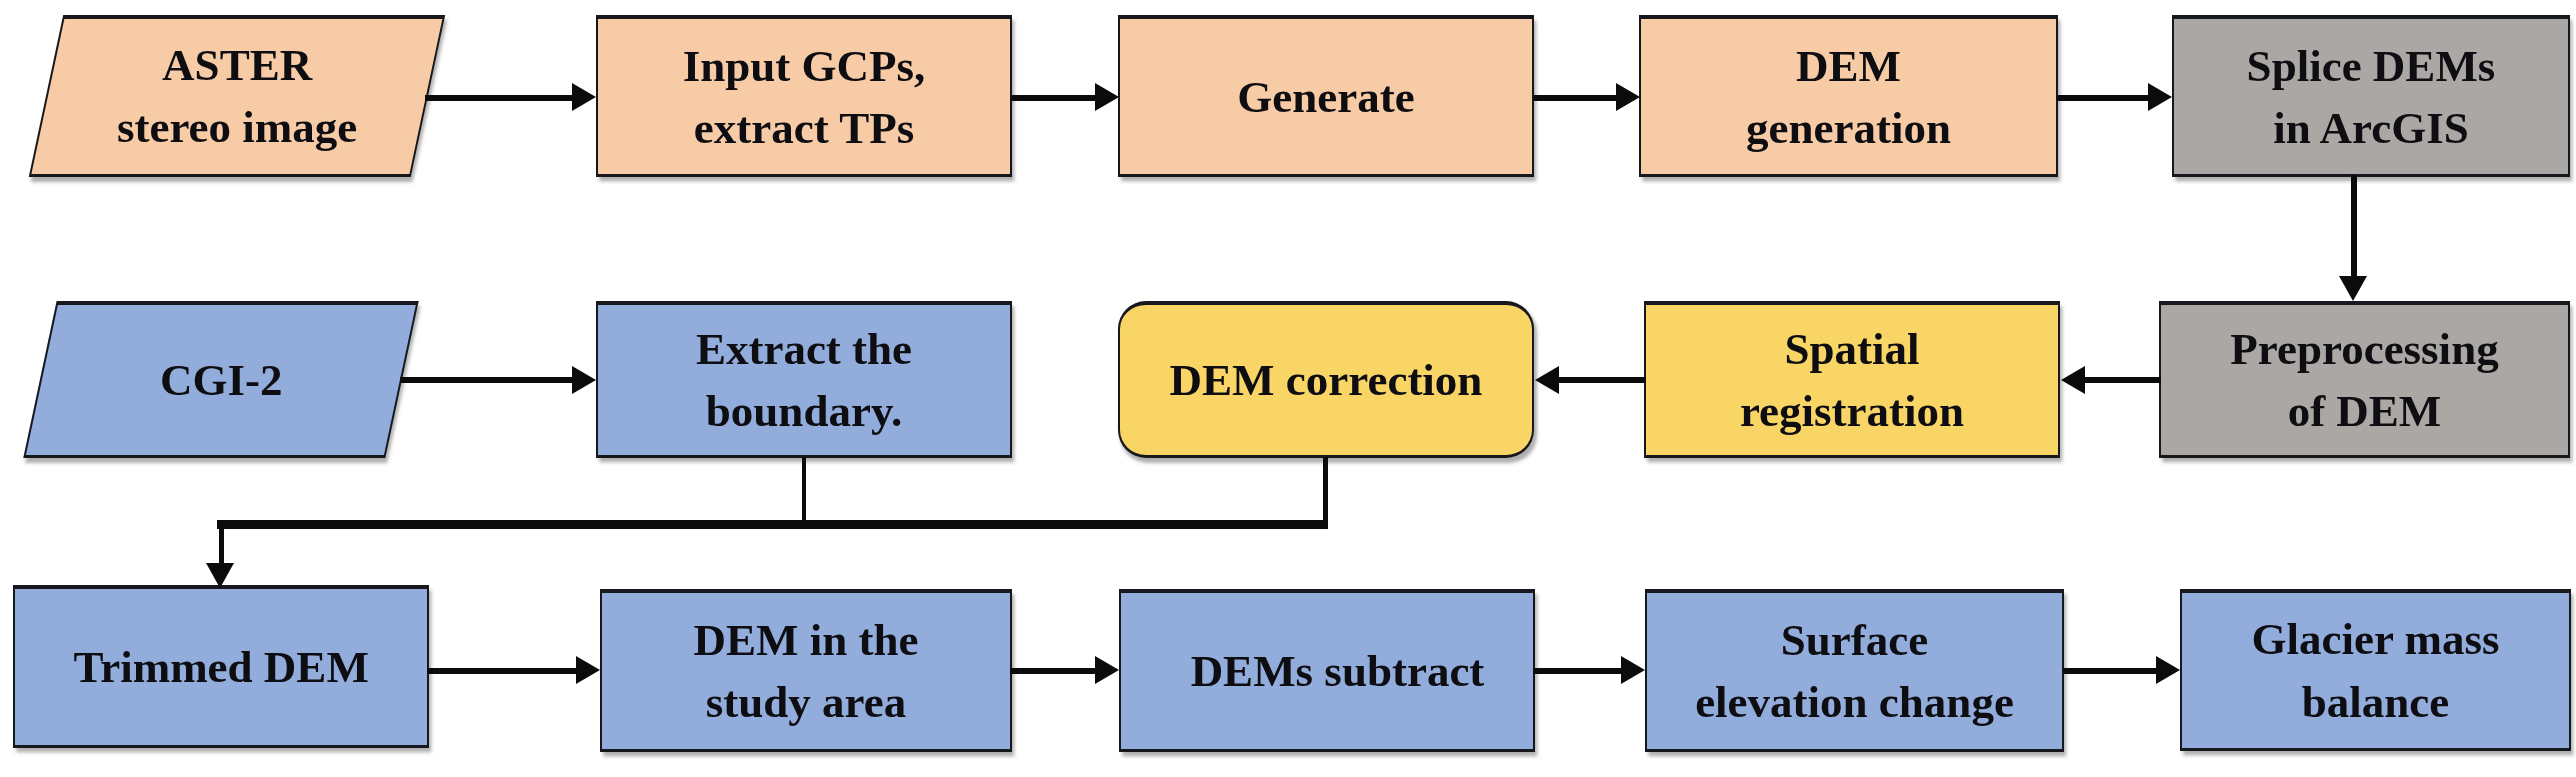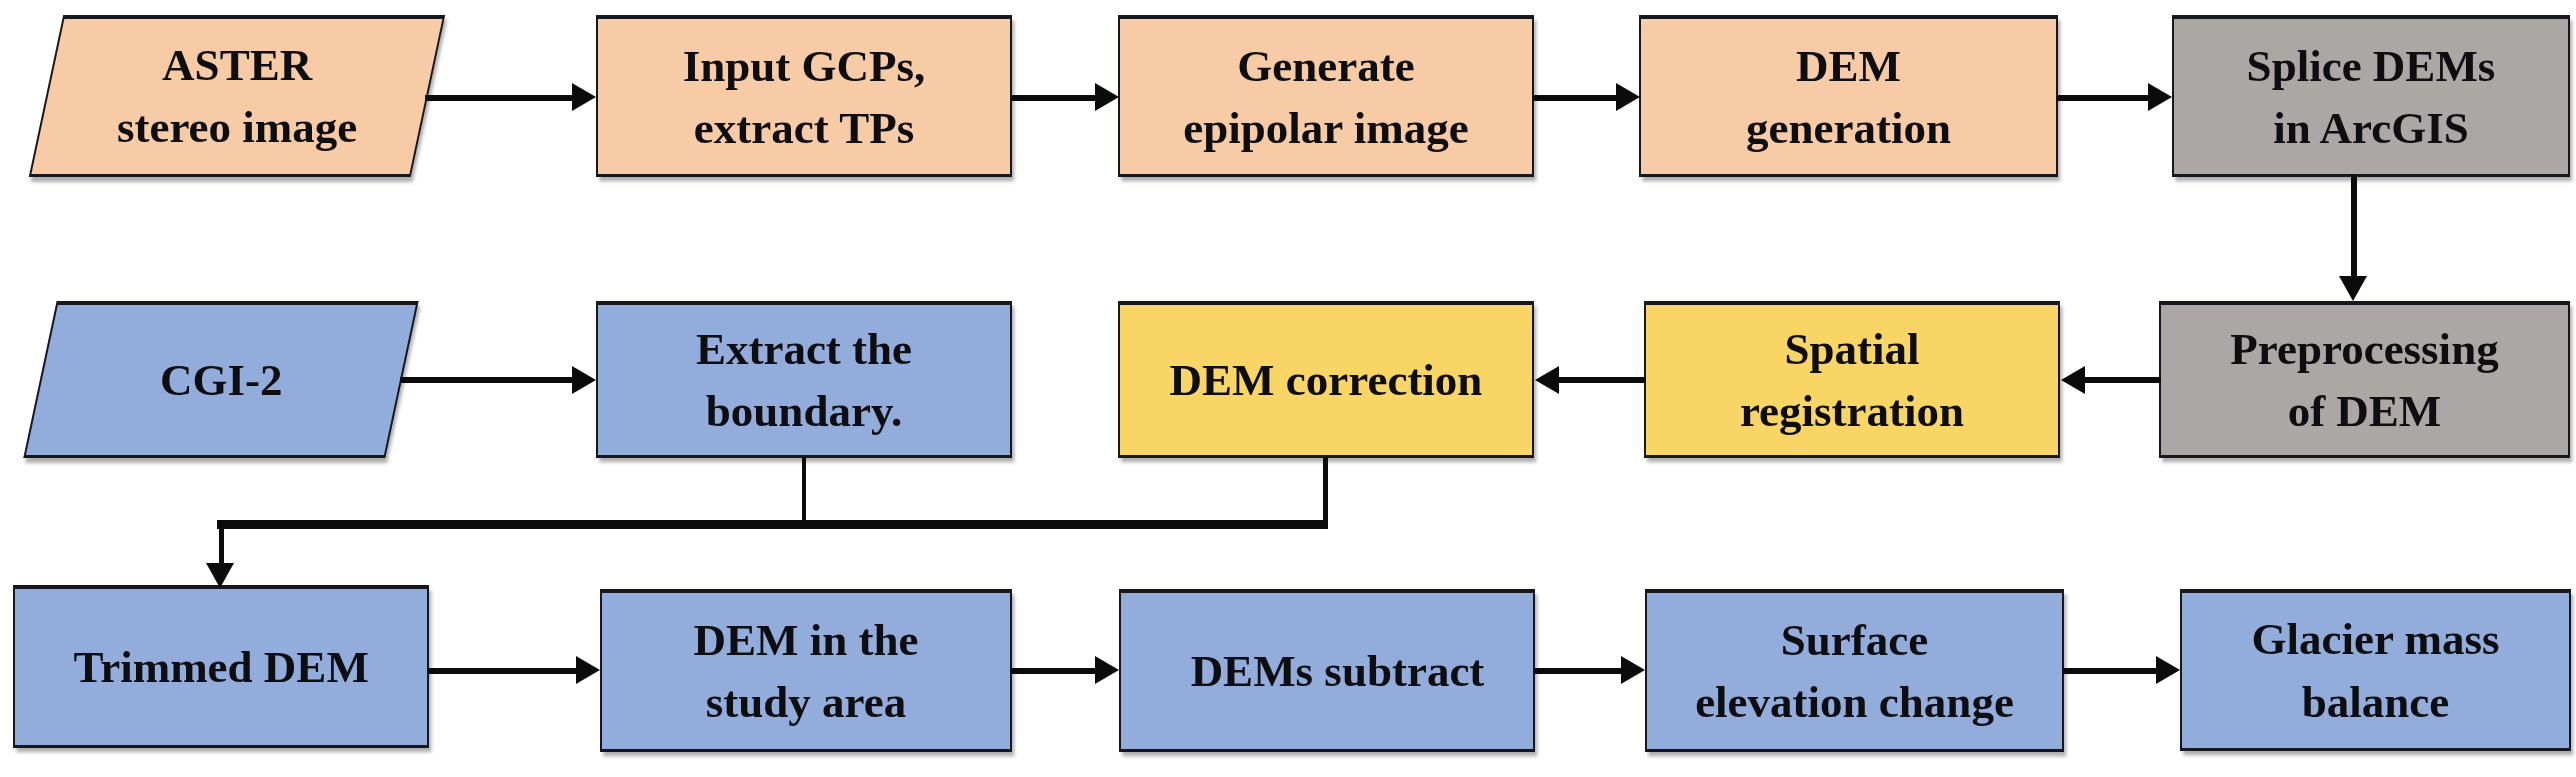--- a/index.html
+++ b/index.html
@@ -53,21 +53,20 @@
   </div>
   <div class="node" style="left: 596px; top: 15.3px; width: 416px; height: 162px; background: rgb(246, 203, 166);">
     <div class="label">
       <span>Input GCPs,</span>
       <span>extract TPs</span>
     </div>
   </div>
   <div class="node" style="left: 1118px; top: 15.3px; width: 416px; height: 162px; background: rgb(246, 203, 166);">
     <div class="label">
       <span>Generate</span>
-      <span>epipolar image</span>
     </div>
   </div>
   <div class="node" style="left: 1639px; top: 15.3px; width: 419px; height: 162px; background: rgb(246, 203, 166);">
     <div class="label">
       <span>DEM</span>
       <span>generation</span>
     </div>
   </div>
   <div class="node" style="left: 2172px; top: 15.3px; width: 398px; height: 162px; background: rgb(171, 167, 164);">
     <div class="label">
@@ -80,21 +79,21 @@
     <div class="label">
       <span>CGI-2</span>
     </div>
   </div>
   <div class="node" style="left: 596px; top: 301px; width: 416px; height: 157px; background: rgb(146, 173, 219);">
     <div class="label">
       <span>Extract the</span>
       <span>boundary.</span>
     </div>
   </div>
-  <div class="node" style="left: 1118px; top: 301px; width: 416px; height: 157px; background: rgb(249, 213, 102);">
+  <div class="node" style="left: 1118px; top: 301px; width: 416px; height: 157px; background: rgb(249, 213, 102); border-radius: 28px;">
     <div class="label">
       <span>DEM correction</span>
     </div>
   </div>
   <div class="node" style="left: 1644px; top: 301px; width: 416px; height: 157px; background: rgb(249, 213, 102);">
     <div class="label">
       <span>Spatial</span>
       <span>registration</span>
     </div>
   </div>

